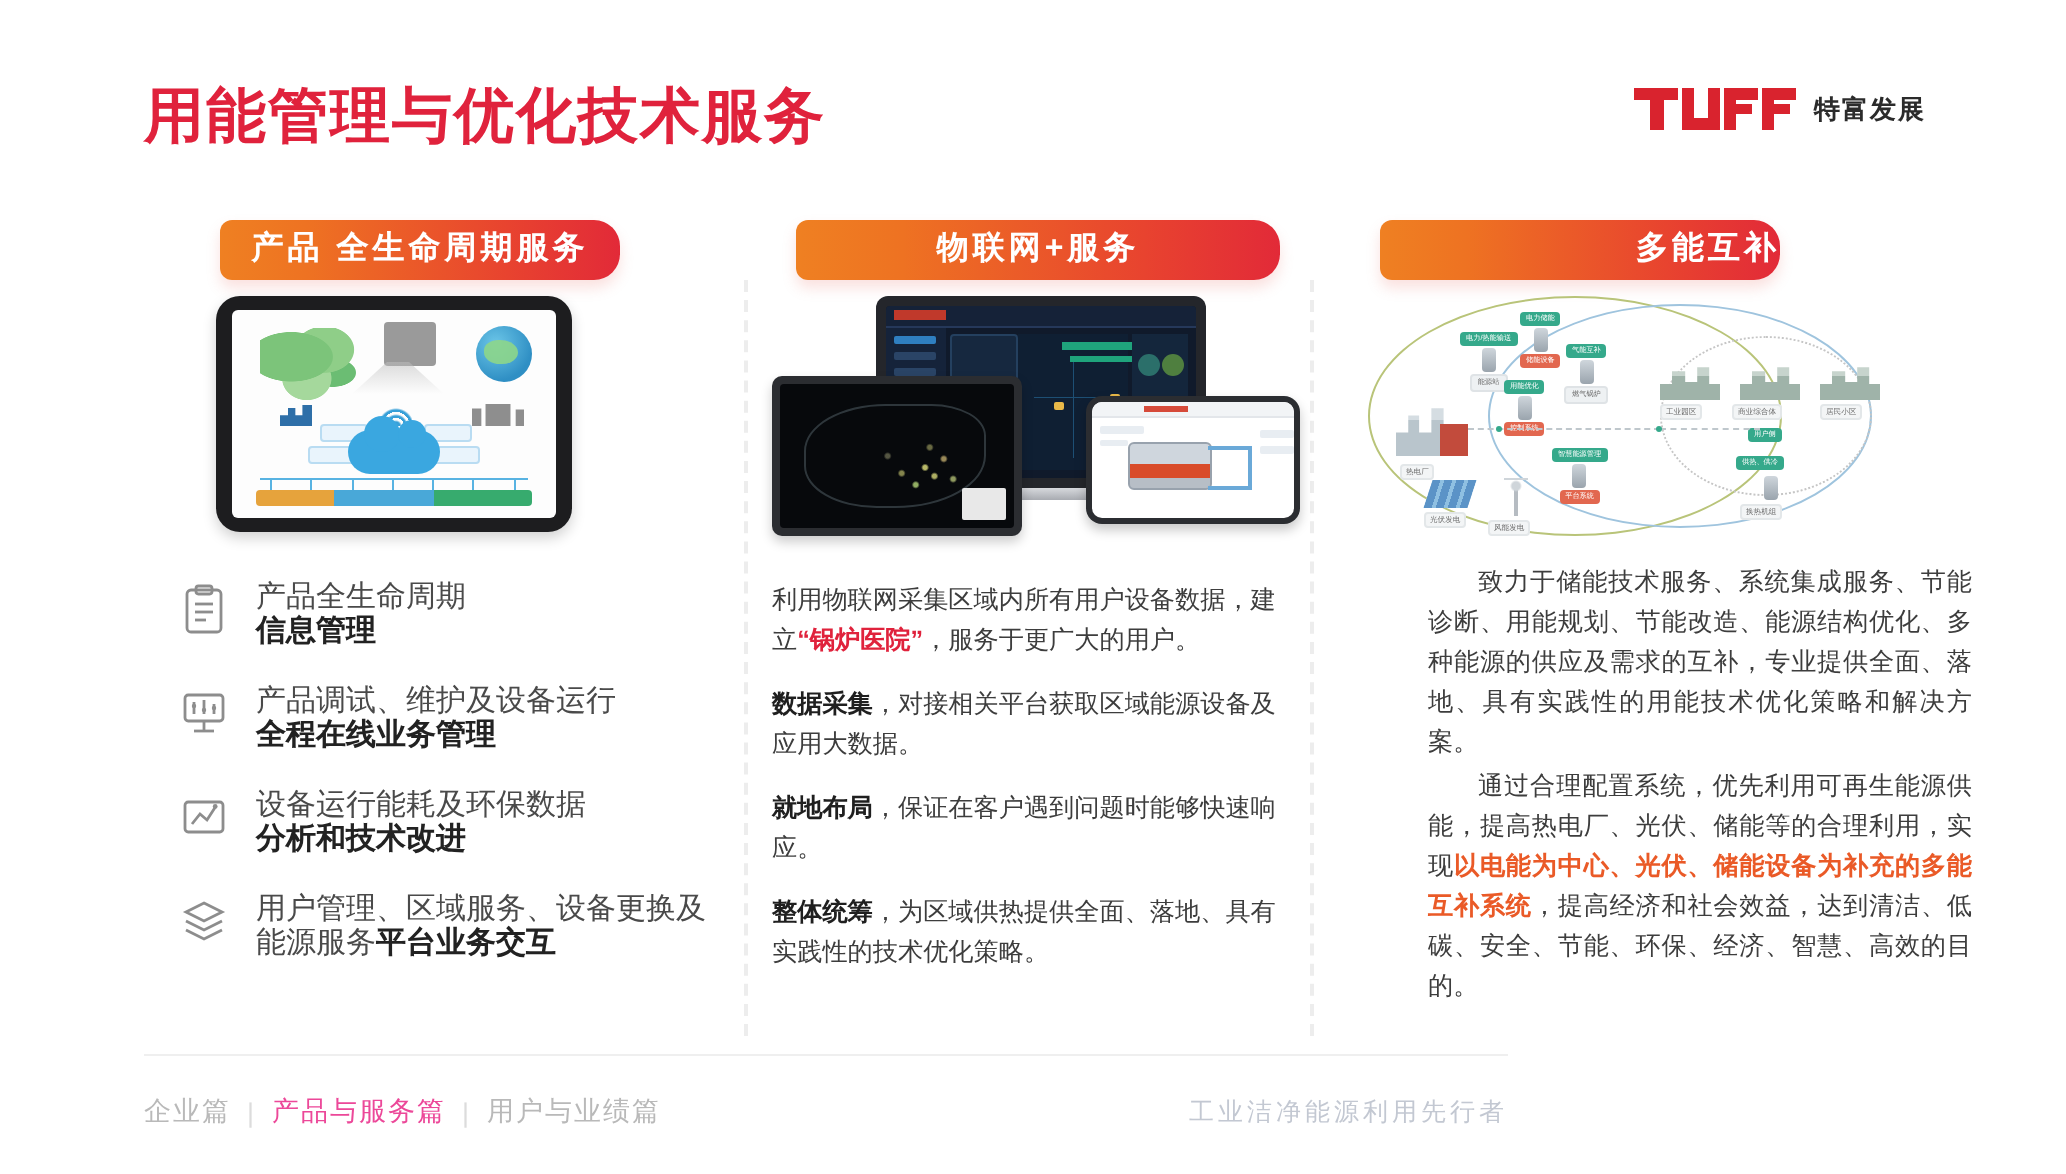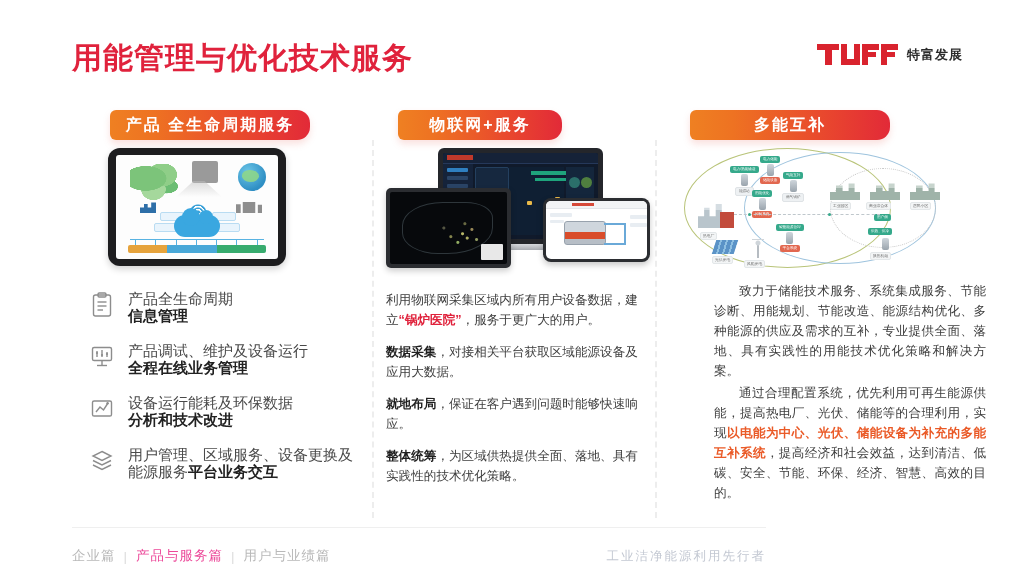--- a/index.html
+++ b/index.html
@@ -48,22 +48,22 @@
   .banner-wrap{position:relative;height:34px;margin-bottom:6px;margin-top:10px;}
   .banner{
     position:absolute;height:30px;line-height:30px;
     background:linear-gradient(90deg,#ef8022 0%,#ee7222 22%,#e8432f 72%,#e22a38 100%);
     border-radius:6px 13px 13px 6px;
     color:#ffffff;font-size:16px;font-weight:bold;letter-spacing:2px;
     text-align:center;
     box-shadow:0 4px 7px rgba(234,120,110,.22);
   }
   .banner-1{left:32px;width:200px;}
-  .banner-2{left:20px;width:164px;}
-  .banner-3{left:18px;width:200px;}
+  .banner-2{left:20px;width:242px;}
+  .banner-3{left:18px;width:200px;text-align:right;}
 
   
   .tablet{
     position:absolute;left:30px;top:48px;width:178px;height:118px;
     background:#1d1d1f;border-radius:12px;padding:7px 8px;box-sizing:border-box;
     box-shadow:0 3px 7px rgba(0,0,0,.18);
   }
   .tablet-screen{width:100%;height:100%;background:#fdfdfd;border-radius:3px;position:relative;overflow:hidden;}
   .map-cn{position:absolute;left:14px;top:9px;width:52px;height:36px;
     background:
@@ -203,21 +203,21 @@
     background:#f3f5f6;border:1px solid #e3e7e9;border-radius:2px;padding:0 2px;white-space:nowrap;}
   .nd-line{position:absolute;height:0;border-top:1px dashed #bfc7cc;}
   .nd-dot{position:absolute;width:3px;height:3px;border-radius:50%;background:#35a98b;}
 
   
   .col3-body{position:absolute;left:6px;top:181px;width:272px;margin-left:36px;}
   .para3{font-size:12.6px;line-height:20px;color:#3d3d3d;margin:0 0 2px 0;text-indent:25px;text-align:justify;}
   .para3 .hl3{color:#ea5a27;font-weight:bold;}
 
   
-  .footer{position:absolute;left:0;bottom:0;width:826px;height:70px;padding-left:12px;}
+  .footer{position:absolute;left:0;bottom:0;width:826px;height:70px;}
   .foot-rule{position:absolute;left:72px;right:72px;top:10px;height:1px;background:#efefef;}
   .foot-nav{position:absolute;left:72px;top:30px;display:flex;align-items:center;gap:8px;
     font-size:13.5px;letter-spacing:1px;color:#b9b9b9;}
   .foot-nav .active{color:#ec4899;font-weight:normal;}
   .foot-sep{color:#dcdcdc;}
   .foot-tag{position:absolute;right:72px;top:31px;font-size:12.5px;letter-spacing:2px;color:#c3c8d2;}
 </style>
 </head>
 <body>
 

